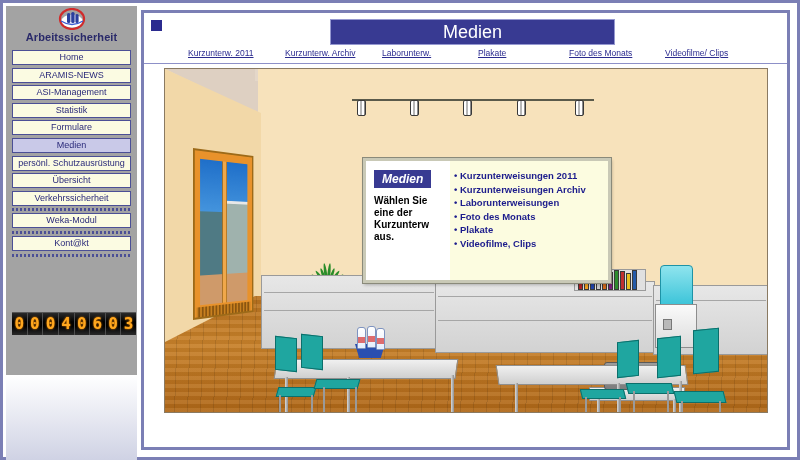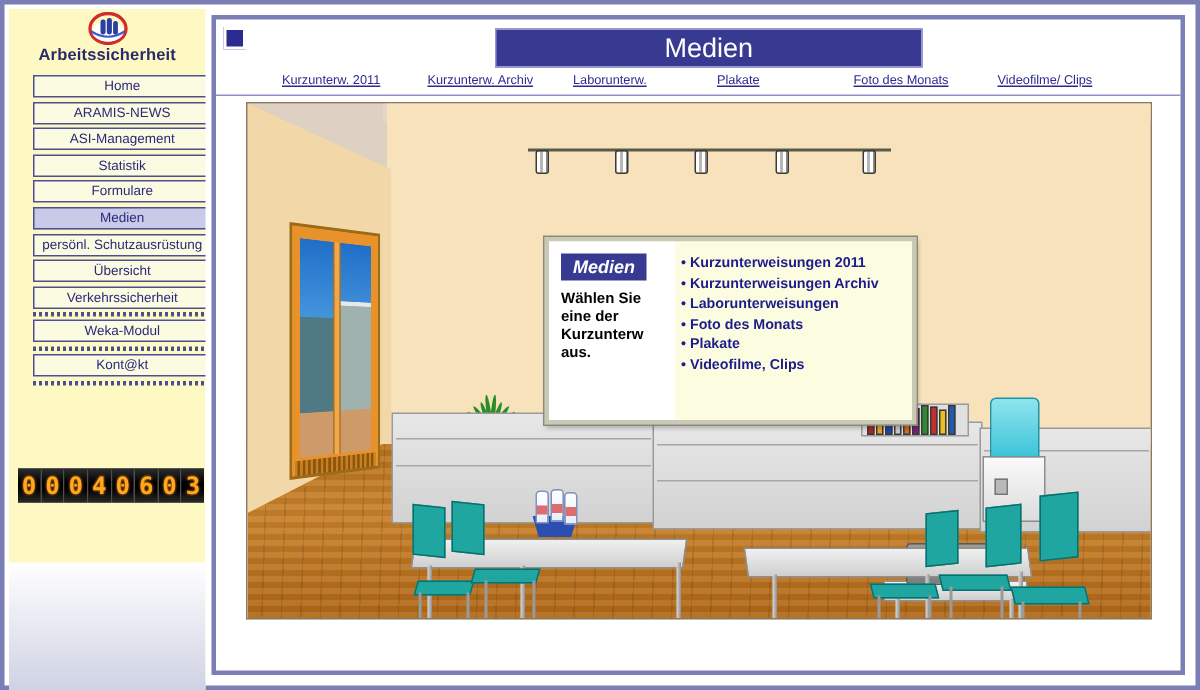--- a/index.html
+++ b/index.html
@@ -14,21 +14,21 @@
   #page-frame{
     position:absolute;left:0;top:0;width:800px;height:460px;
     box-sizing:border-box;
     border:3px solid #7b7fb5;
     background:#ffffff;
   }
 
   
   #sidebar{
     position:absolute;left:3px;top:3px;width:131px;height:454px;
-    background:#fef9c3;
+    background:#a3a3a3;
     box-sizing:border-box;
   }
   #sidebar-bottom-fade{
     position:absolute;left:0;bottom:0;width:131px;height:85px;
     background:linear-gradient(#ffffff,#cfd2e4);
   }
   #logo-wrap{
     position:absolute;left:0;top:1px;width:131px;height:34px;
     text-align:center;
   }
@@ -36,21 +36,21 @@
     display:inline-block;width:28px;height:22px;margin-top:1px;
     position:relative;
   }
   #brand-title{
     position:absolute;left:0;top:24px;width:131px;
     text-align:center;
     font-size:11px;font-weight:bold;color:#2a2a6a;
     letter-spacing:.1px;
   }
   #nav-list{
-    position:absolute;left:16px;top:44px;width:119px;
+    position:absolute;left:6px;top:44px;width:119px;
   }
   .nav-btn{
     position:relative;
     display:block;width:119px;height:15px;
     margin-bottom:2.6px;
     background:#fbfbe2;
     border:1px solid #4b4f96;
     box-sizing:border-box;
     color:#2a2a7a;
     font-size:9px;

